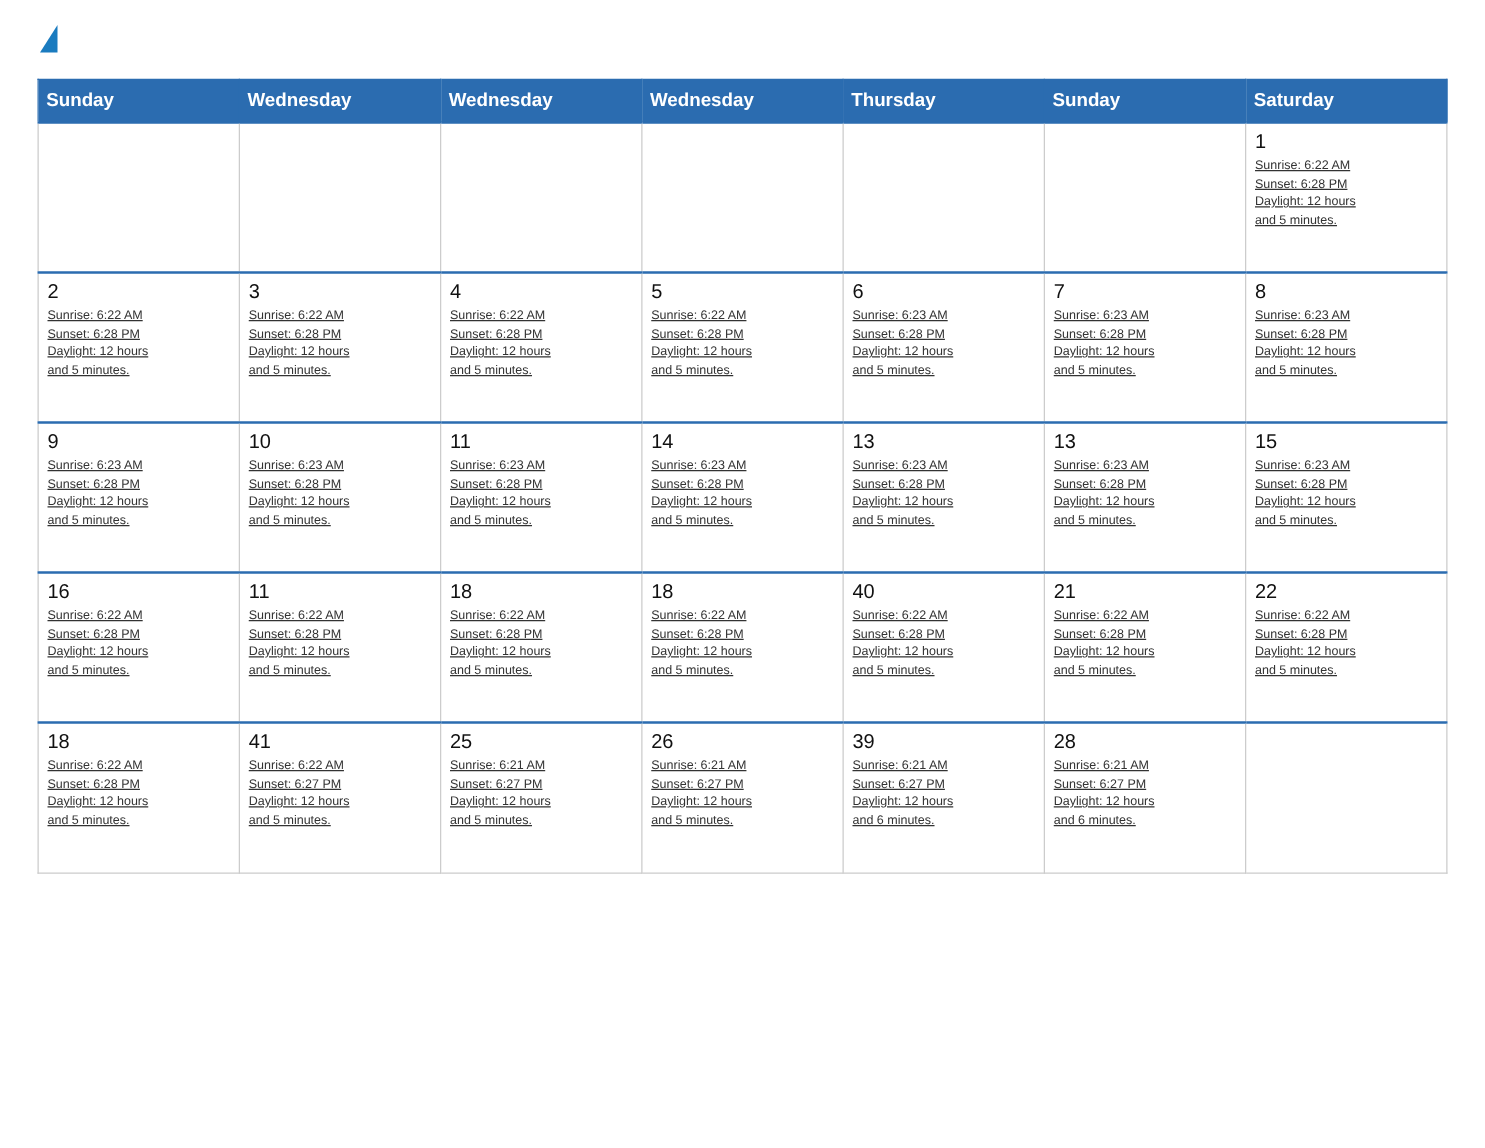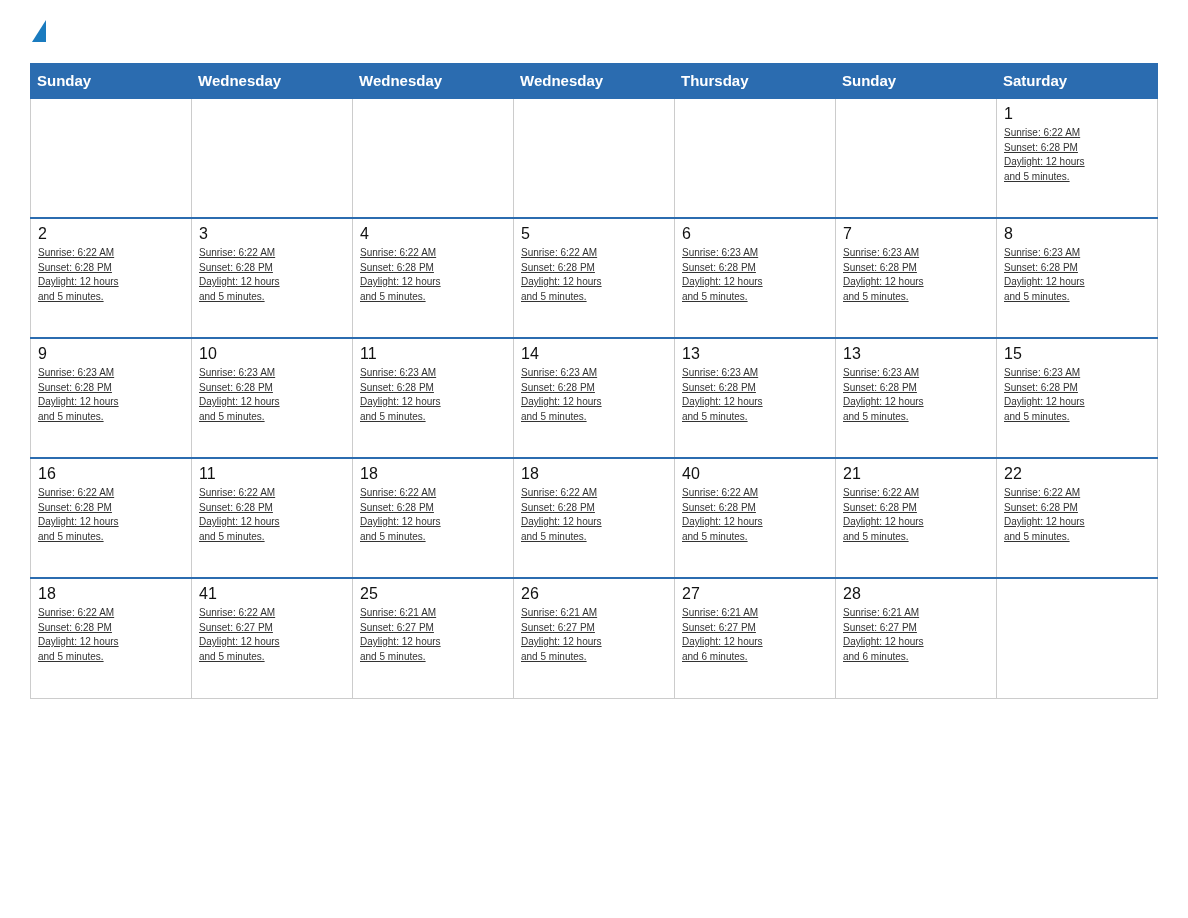--- a/index.html
+++ b/index.html
@@ -259,21 +259,21 @@
         </td>
         <td>
           <span class="day-number">25</span>
           <div class="day-info">Sunrise: 6:21 AM<br>Sunset: 6:27 PM<br>Daylight: 12 hours<br>and 5 minutes.</div>
         </td>
         <td>
           <span class="day-number">26</span>
           <div class="day-info">Sunrise: 6:21 AM<br>Sunset: 6:27 PM<br>Daylight: 12 hours<br>and 5 minutes.</div>
         </td>
         <td>
-          <span class="day-number">27</span>
+          <span class="day-number">39</span>
           <div class="day-info">Sunrise: 6:21 AM<br>Sunset: 6:27 PM<br>Daylight: 12 hours<br>and 6 minutes.</div>
         </td>
         <td>
           <span class="day-number">28</span>
           <div class="day-info">Sunrise: 6:21 AM<br>Sunset: 6:27 PM<br>Daylight: 12 hours<br>and 6 minutes.</div>
         </td>
         <td class="empty-cell"></td>
       </tr>
     </tbody>
 </table>

